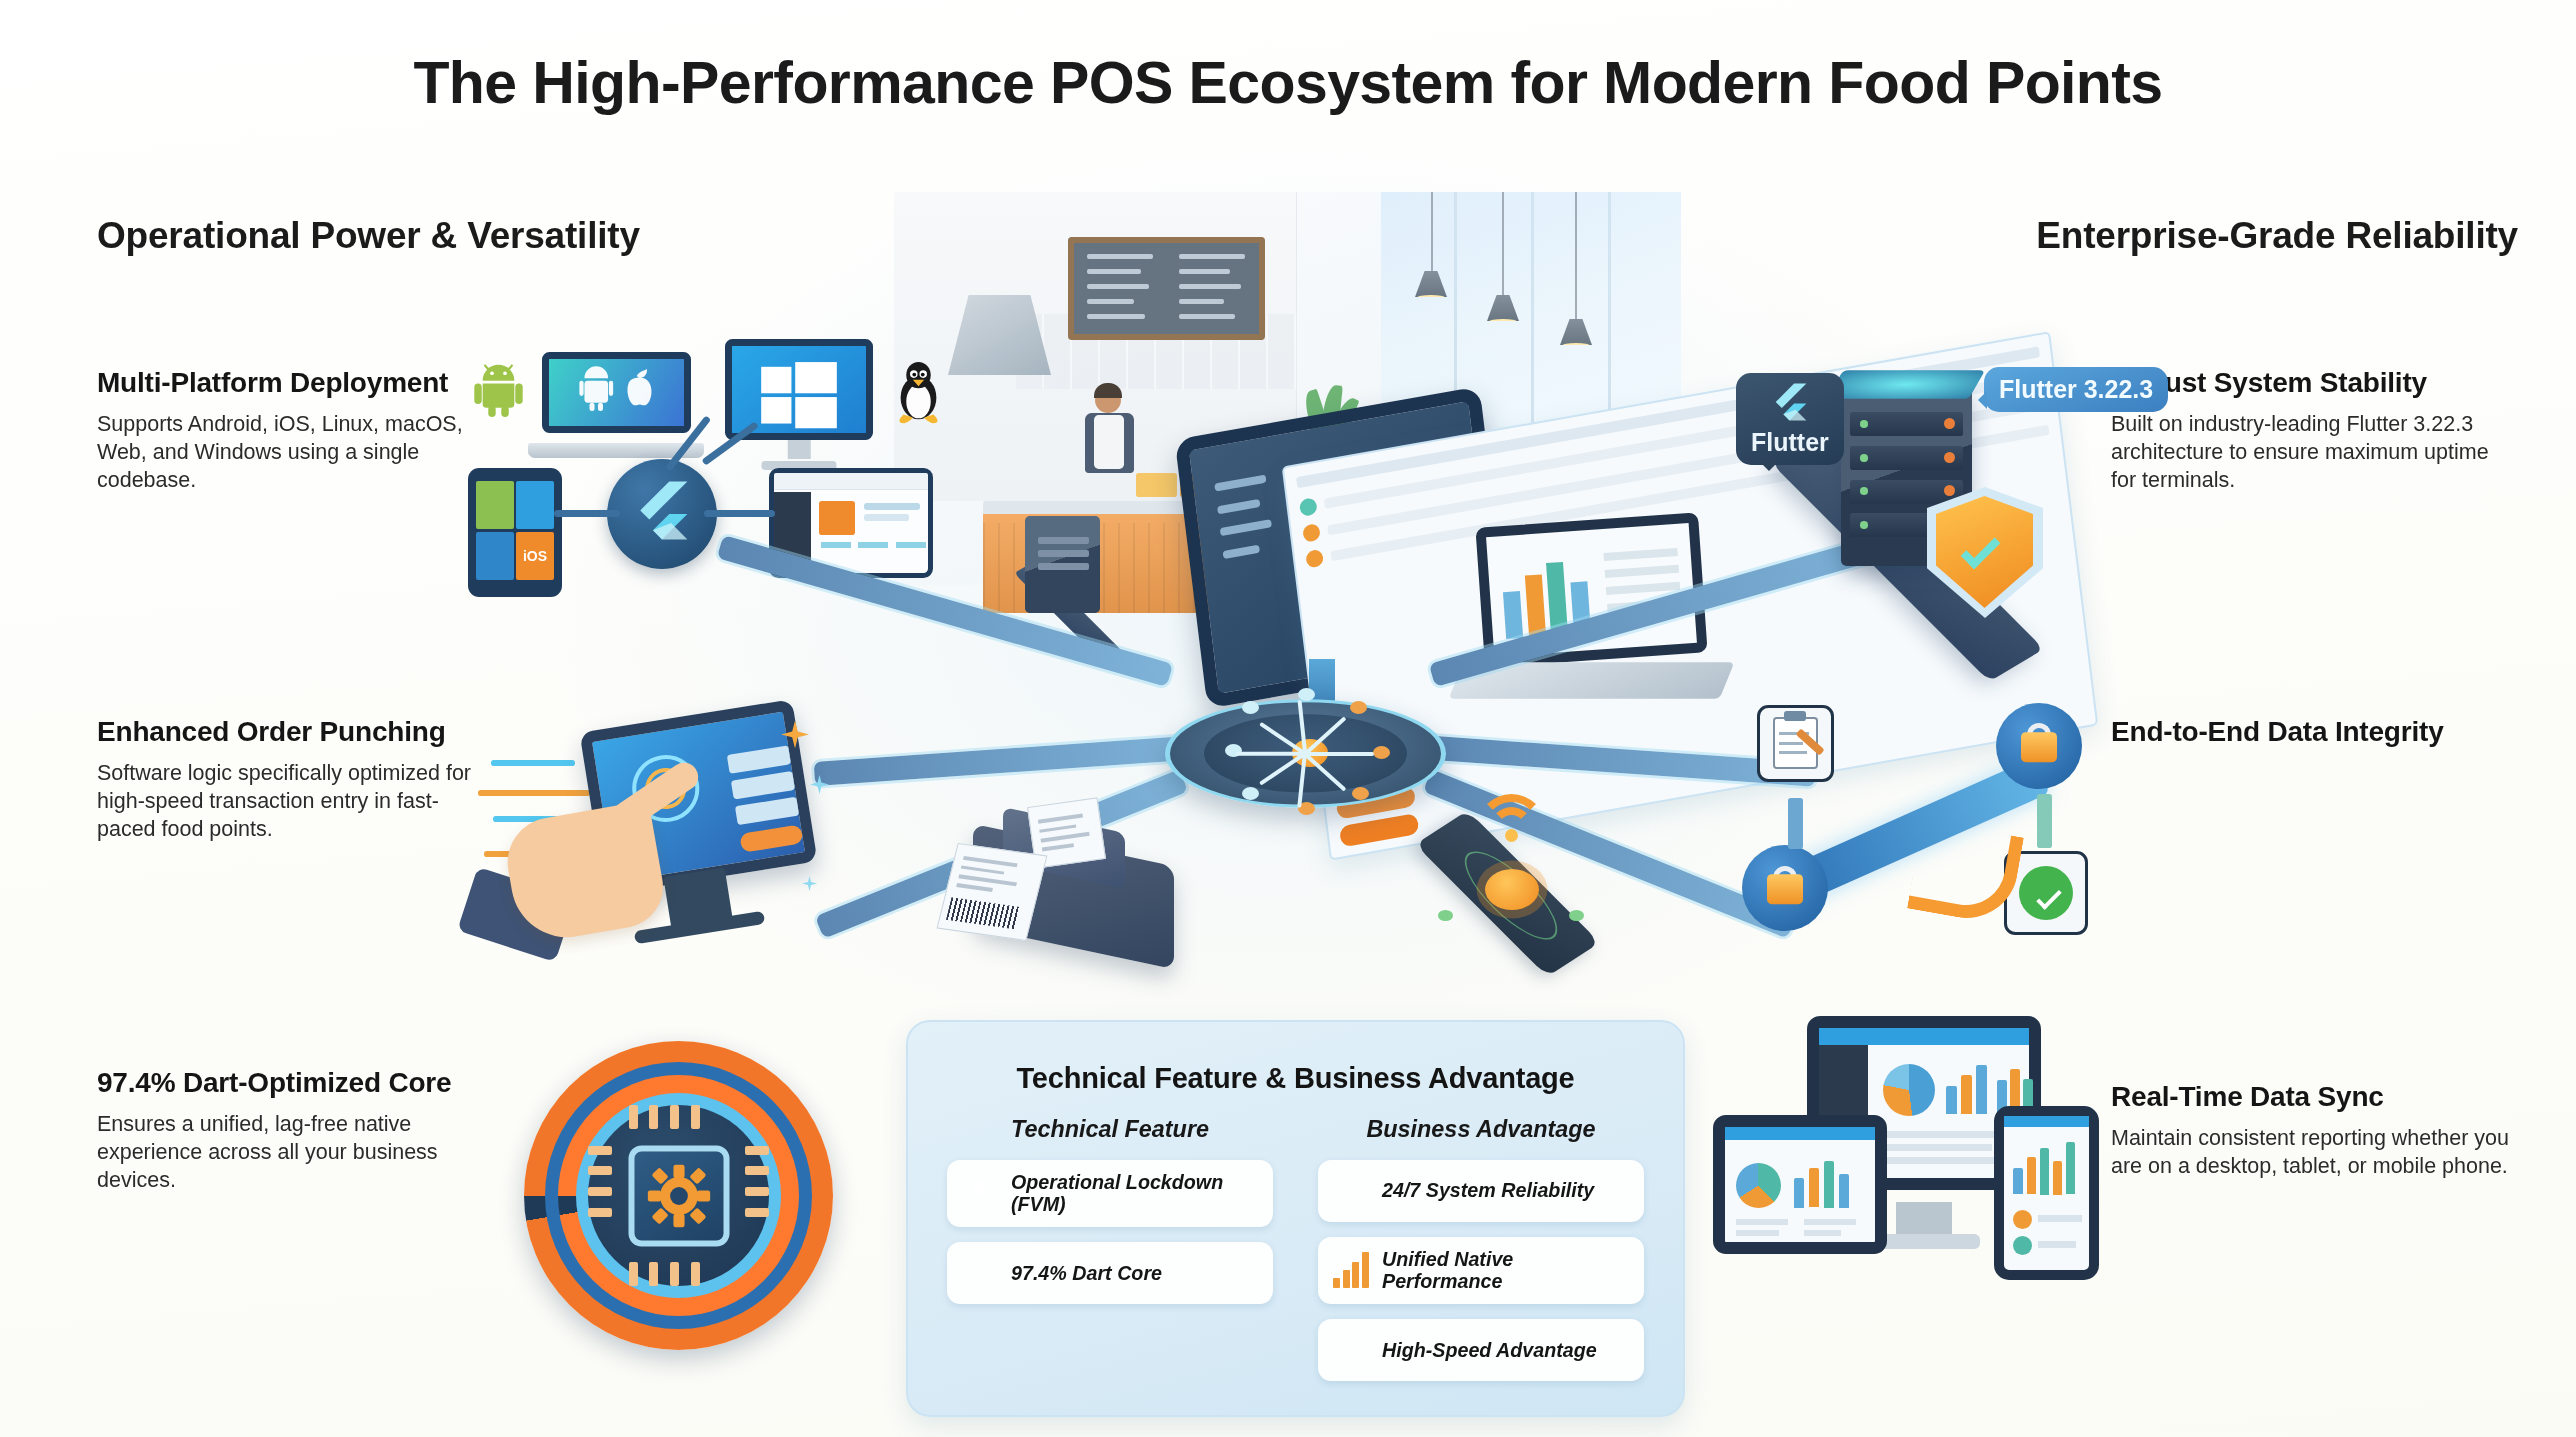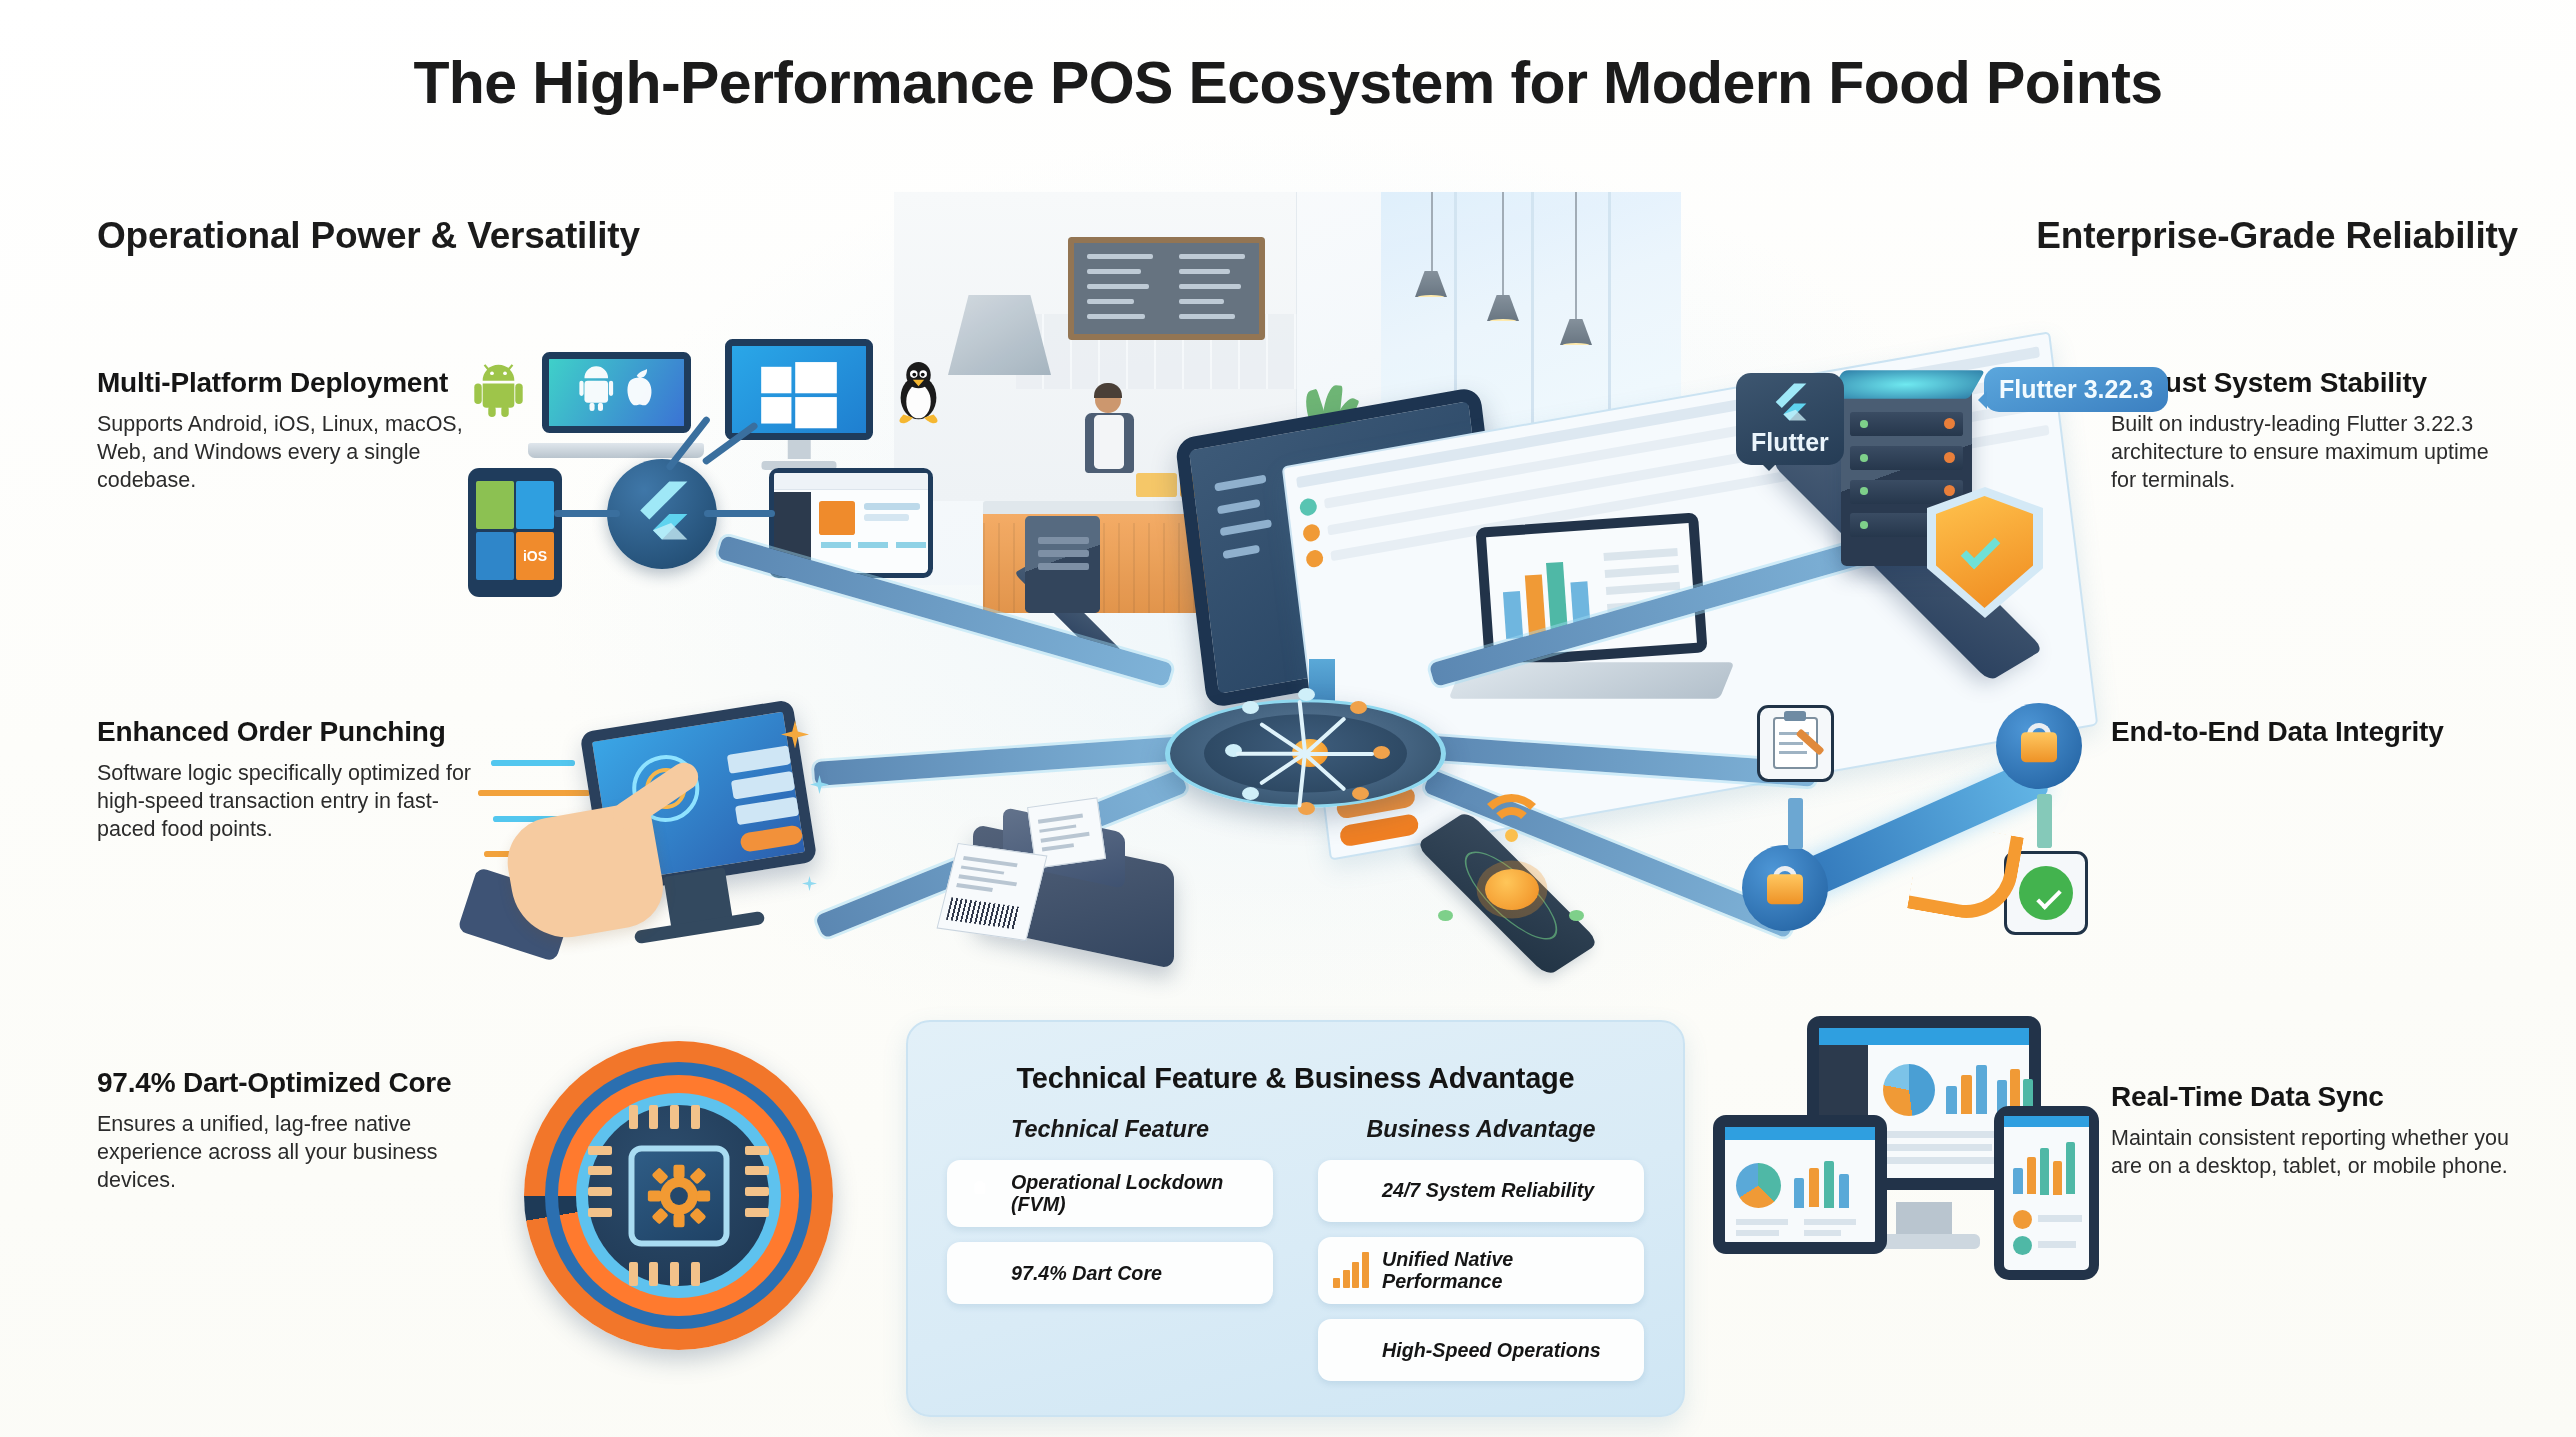--- a/index.html
+++ b/index.html
@@ -340,21 +340,21 @@
 
 <div class="canvas"></div>
 
 <div class="title">The High-Performance POS Ecosystem for Modern Food Points</div>
 
 <div class="col-head left">Operational Power &amp; Versatility</div>
 <div class="col-head right">Enterprise-Grade Reliability</div>
 
 <div class="block b-multi">
   <h3>Multi-Platform Deployment</h3>
-  <p>Supports Android, iOS, Linux, macOS, Web, and Windows every a single codebase.</p>
+  <p>Supports Android, iOS, Linux, macOS, Web, and Windows using a single codebase.</p>
 </div>
 <div class="block b-order">
   <h3>Enhanced Order Punching</h3>
   <p>Software logic specifically optimized for high-speed transaction entry in fast-paced food points.</p>
 </div>
 <div class="block b-dart">
   <h3>97.4% Dart-Optimized Core</h3>
   <p>Ensures a unified, lag-free native experience across all your business devices.</p>
 </div>
 
@@ -824,18 +824,18 @@
               <i style="height:52%"></i>
               <i style="height:74%"></i>
               <i style="height:100%"></i>
             </span>
         </span>
         <span class="lbl">Unified Native Performance</span>
       </div>
 
       <div class="chip-row">
         <span class="ic"><span class="ic-rocket"></span></span>
-        <span class="lbl">High-Speed Operations</span>
+        <span class="lbl">High-Speed Advantage</span>
       </div>
     </div>
   </div>
 </div>
 
 
 </body></html>

